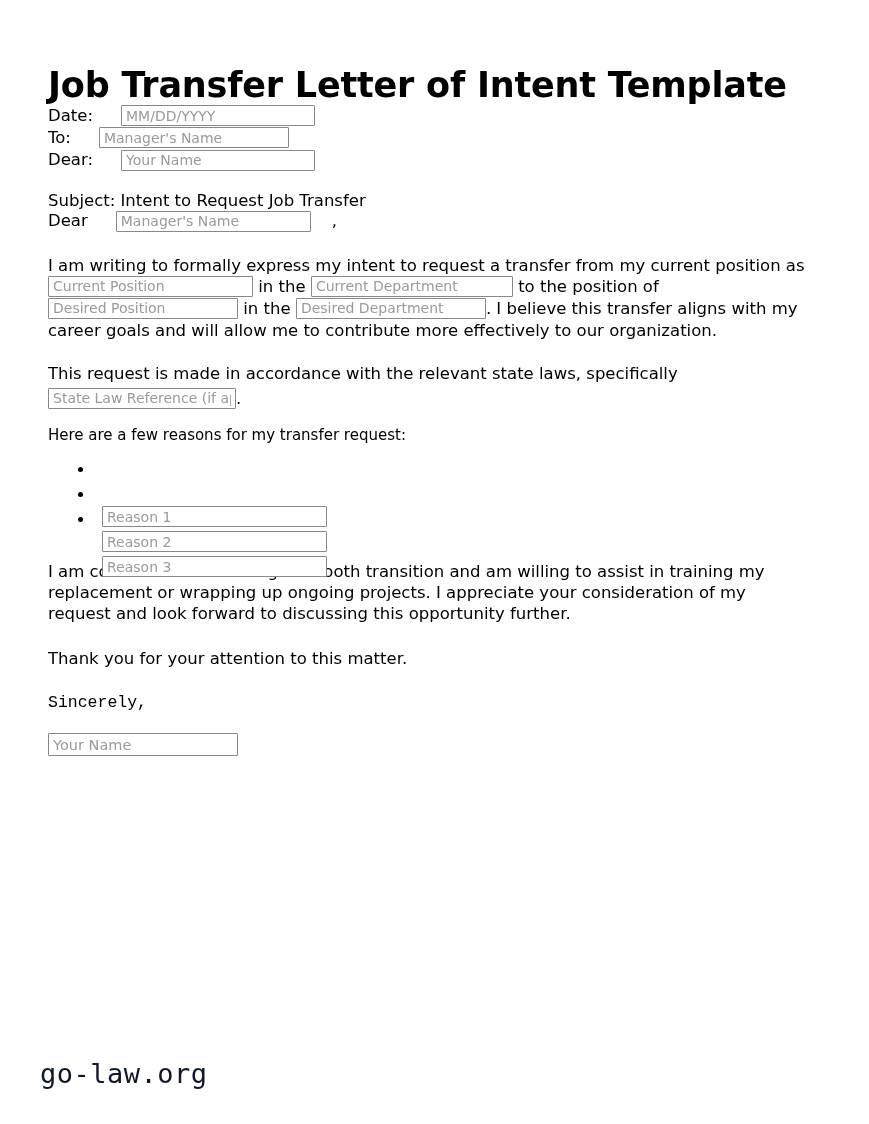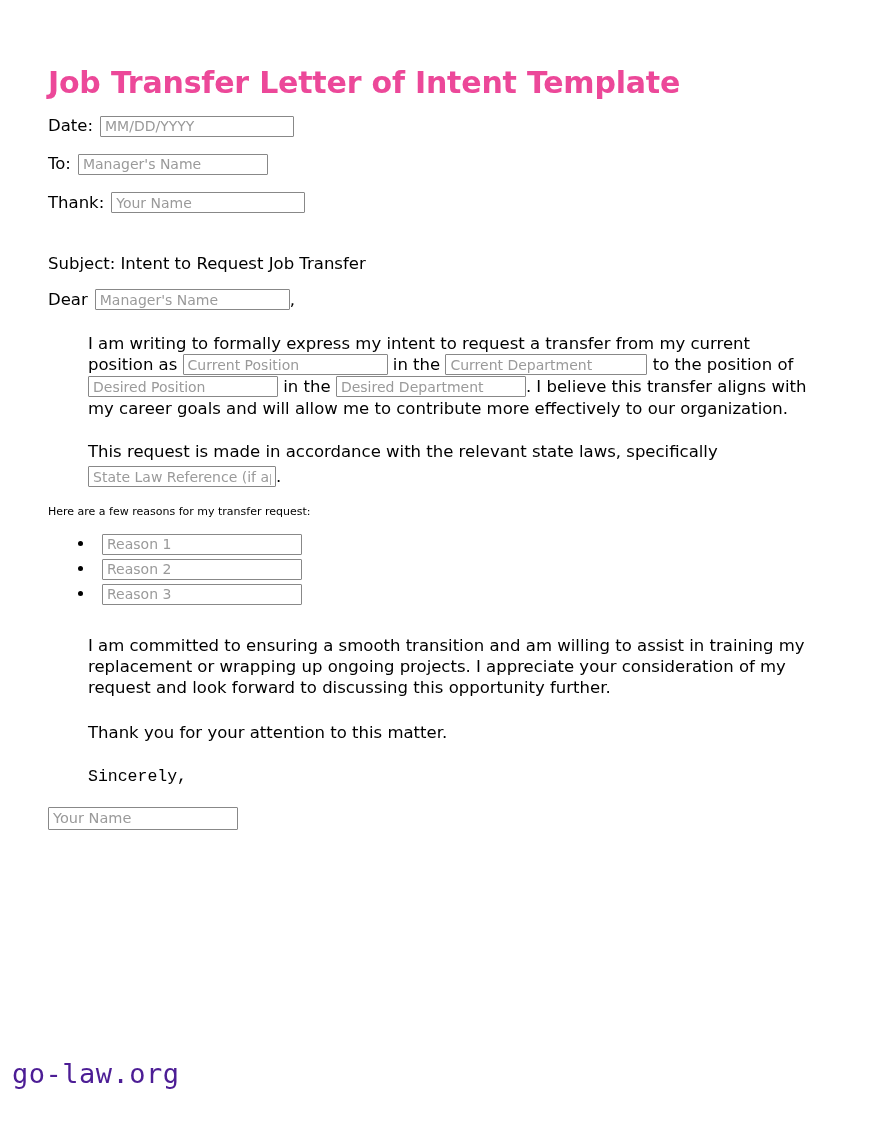--- a/index.html
+++ b/index.html
@@ -20,34 +20,34 @@
     position: absolute;
     left: 0;
     top: 0;
     width: 869px;
     height: 1124px;
     box-sizing: border-box;
     padding: 48px 62px 0 48px;
   }
 
   .doc-title {
-    font-size: 30px;
+    font-size: 35px;
     font-weight: bold;
     letter-spacing: -0.2px;
     margin: 18px 0 0 0;
     line-height: 1.1;
-    color: #ec4899;
+    color: #000000;
   }
 
   .row {
-    margin-top: 16px;
     display: flex;
     align-items: center;
     font-size: 16.5px;
     line-height: 1.35;
+    gap: 21px;
   }
   .row .lbl {
     margin-right: 7px;
     white-space: nowrap;
   }
 
   .fld {
     box-sizing: border-box;
     border: 1px solid #888888;
     background: #ffffff;
@@ -65,43 +65,42 @@
     display: inline-block;
   }
   .fld::placeholder { color: #9a9a9a; opacity: 1; }
 
   .w-date { width: 194px; }
   .w-mgr  { width: 190px; }
   .w-from { width: 194px; }
   .w-dear { width: 195px; }
 
   .subject {
-    margin-top: 40px;
+    margin-top: 20px;
     font-size: 16.5px;
   }
 
   .para {
     margin-top: 22px;
     font-size: 16.5px;
     line-height: 21px;
     max-width: 760px;
-    margin-left: 40px;
   }
   .para .fld { position: relative; top: -1px; }
 
   .w-curpos  { width: 205px; }
   .w-curdept { width: 202px; }
   .w-despos  { width: 190px; }
   .w-desdept { width: 190px; }
   .w-law     { width: 188px; }
 
   .para-law { margin-top: 22px; }
   .law-line2 { display: block; margin-top: 4px; }
 
-  .reasons-intro { font-size: 11px; }
+  .reasons-intro { font-size: 15px; }
 
   ul.reasons {
     margin: 16px 0 0 0;
     padding: 0 0 0 30px;
     list-style: none;
   }
   ul.reasons li {
     position: relative;
     margin-bottom: 2px;
     padding-left: 24px;
@@ -109,65 +108,65 @@
   }
   ul.reasons li .bullet {
     position: absolute;
     left: 0;
     top: 7px;
     width: 5px;
     height: 5px;
     border-radius: 50%;
     background: #000;
   }
-  .w-reason { width: 200px; }
+  .w-reason { width: 225px; margin-top: 46px; }
 
   .para-commit { margin-top: 28px; }
   .para-thanks { margin-top: 24px; }
   .para-sincerely { margin-top: 23px; font-family: Liberation Mono, monospace; }
 
   .sig-block { margin-top: 20px; }
   .sig-block .fld {
     display: block;
     margin-bottom: 18px;
     height: 23px;
     font-size: 14.5px;
     line-height: 20px;
   }
   .w-sig { width: 190px; }
 
   .watermark {
     position: absolute;
-    left: 12px;
+    left: 40px;
     top: 1058px;
     font-family: "DejaVu Sans Mono", "Liberation Mono", monospace;
     font-size: 27px;
     letter-spacing: 0.5px;
-    color: #4c1d95;
+    color: #0f172a;
   }
 </style>
 </head>
 <body>
 
 <div class="page">
 
   <h1 class="doc-title">Job Transfer Letter of Intent Template</h1>
 
   <div class="row">
     <span class="lbl">Date:</span>
     <input class="fld w-date" type="text" placeholder="MM/DD/YYYY" style="">
   </div>
 
   <div class="row">
     <span class="lbl">To:</span>
     <input class="fld w-mgr" type="text" placeholder="Manager's Name" style="">
   </div>
 
   <div class="row">
-    <span class="lbl">Thank:</span>
+    <span class="lbl">Dear:</span>
     <input class="fld w-from" type="text" placeholder="Your Name" style="">
   </div>
 
   <div class="subject">Subject: Intent to Request Job Transfer</div>
 
   <div class="row">
     <span class="lbl">Dear</span>
     <input class="fld w-dear" type="text" placeholder="Manager's Name" style="">
       <span>,</span>
   </div>

